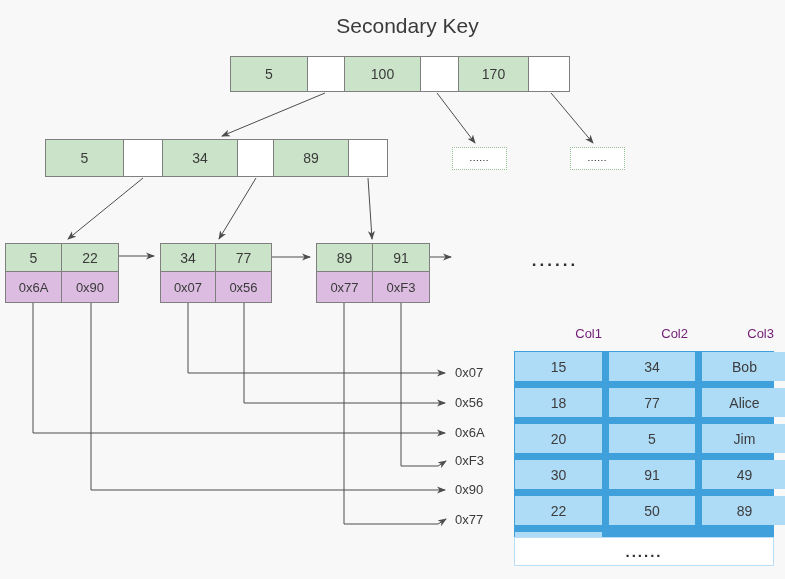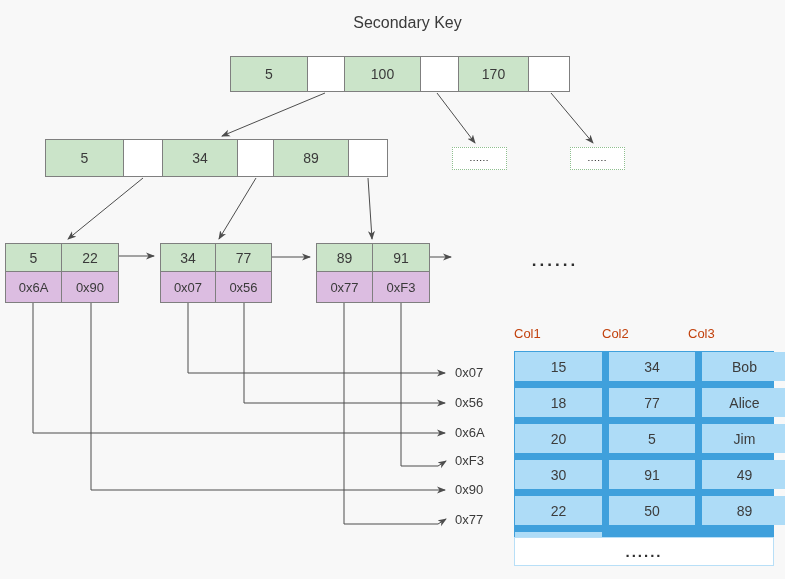--- a/index.html
+++ b/index.html
@@ -7,21 +7,21 @@
     width:785px; height:579px;
     background:#F8F8F8;
     font-family:"Liberation Sans", sans-serif;
     color:#3A3A3A;
     overflow:hidden;
   }
   .canvas { position:relative; width:785px; height:579px; }
 
   .title {
     position:absolute; left:230px; top:14px; width:355px;
-    text-align:center; font-size:16px; color:#3A3A3A;
+    text-align:center; font-size:21px; color:#3A3A3A;
   }
 
   
   .noderow {
     position:absolute; display:flex;
     border:1px solid #7F7F7F; box-sizing:border-box; background:#fff;
   }
   .noderow .cell {
     box-sizing:border-box; height:100%;
     display:flex; align-items:center; justify-content:center;
@@ -62,21 +62,21 @@
   .addr-label {
     position:absolute; left:455px; width:44px; height:16px;
     font-size:13px; line-height:16px; color:#3A3A3A;
   }
 
   .arrow-layer { position:absolute; left:0; top:0; pointer-events:none; }
 
   
   .tbl-headers { position:absolute; left:514px; top:324px; display:flex; }
   .tbl-headers .hd {
-    text-align:left; font-size:13px; color:#c2410c; height:20px; line-height:20px;
+    text-align:right; font-size:13px; color:#701a75; height:20px; line-height:20px;
   }
   .tbl {
     position:absolute; left:514px; top:351px; width:260px;
     display:grid; grid-template-columns:87px 86px 85px;
     background:#3FA0DC; border:1px solid #3FA0DC; gap:7px;
     box-sizing:border-box;
   }
   .tbl .td {
     background:#AEDCF7; height:29px;
     display:flex; align-items:center; justify-content:center;

